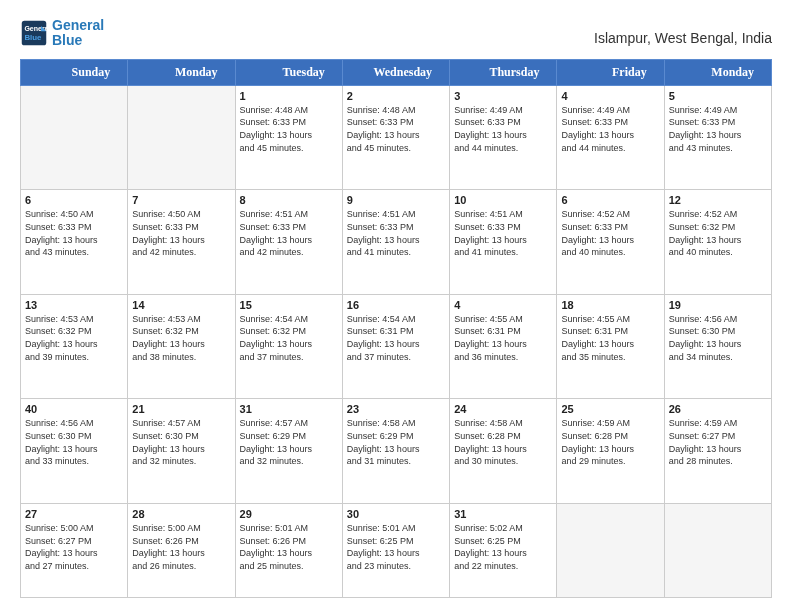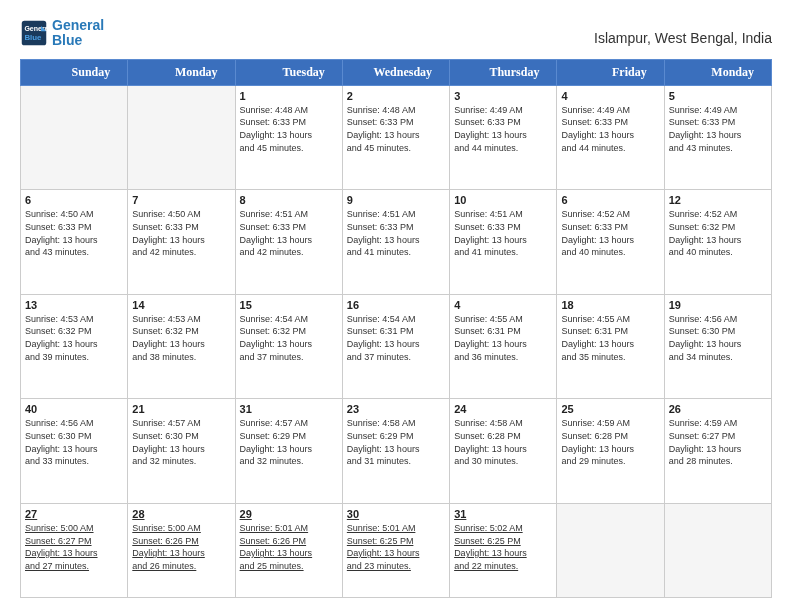--- a/index.html
+++ b/index.html
@@ -94,21 +94,20 @@
     .day-detail {
       font-size: 9px;
       color: #333;
       line-height: 1.4;
     }
     .week-row td {
       height: 80px;
     }
     .week-row-last td {
       height: 72px;
-      text-decoration: underline;
     }
   </style>
 </head>
 <body>
 
 <div class="page">
   <div class="header">
     <div class="logo">
       <svg class="logo-icon" viewBox="0 0 32 32">
         <rect x="2" y="2" width="28" height="28" rx="3" fill="#1a3a5c"></rect>

